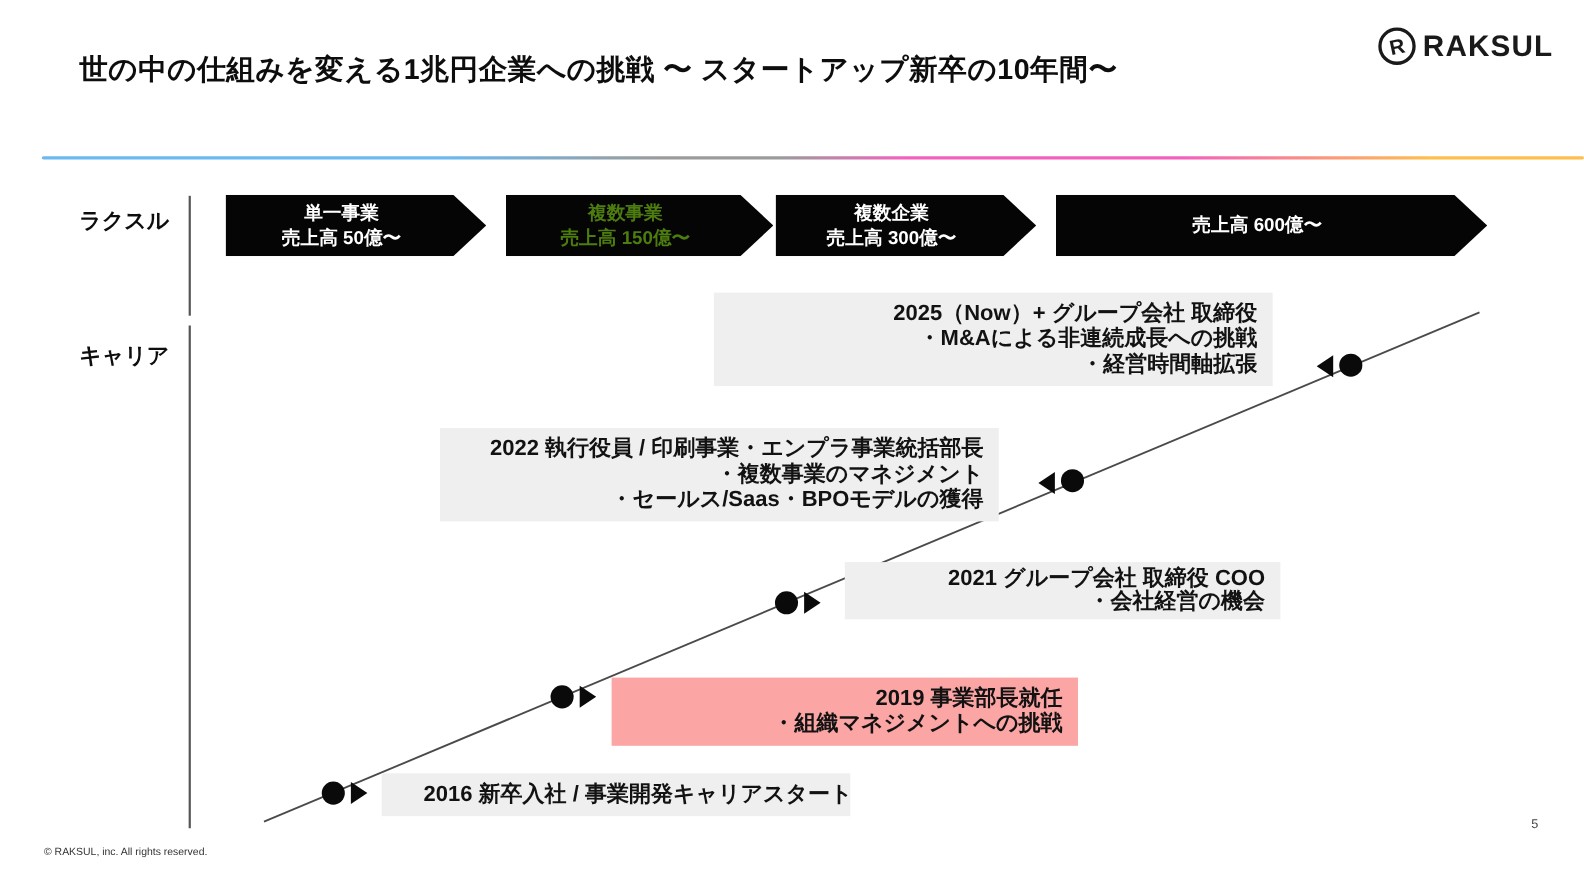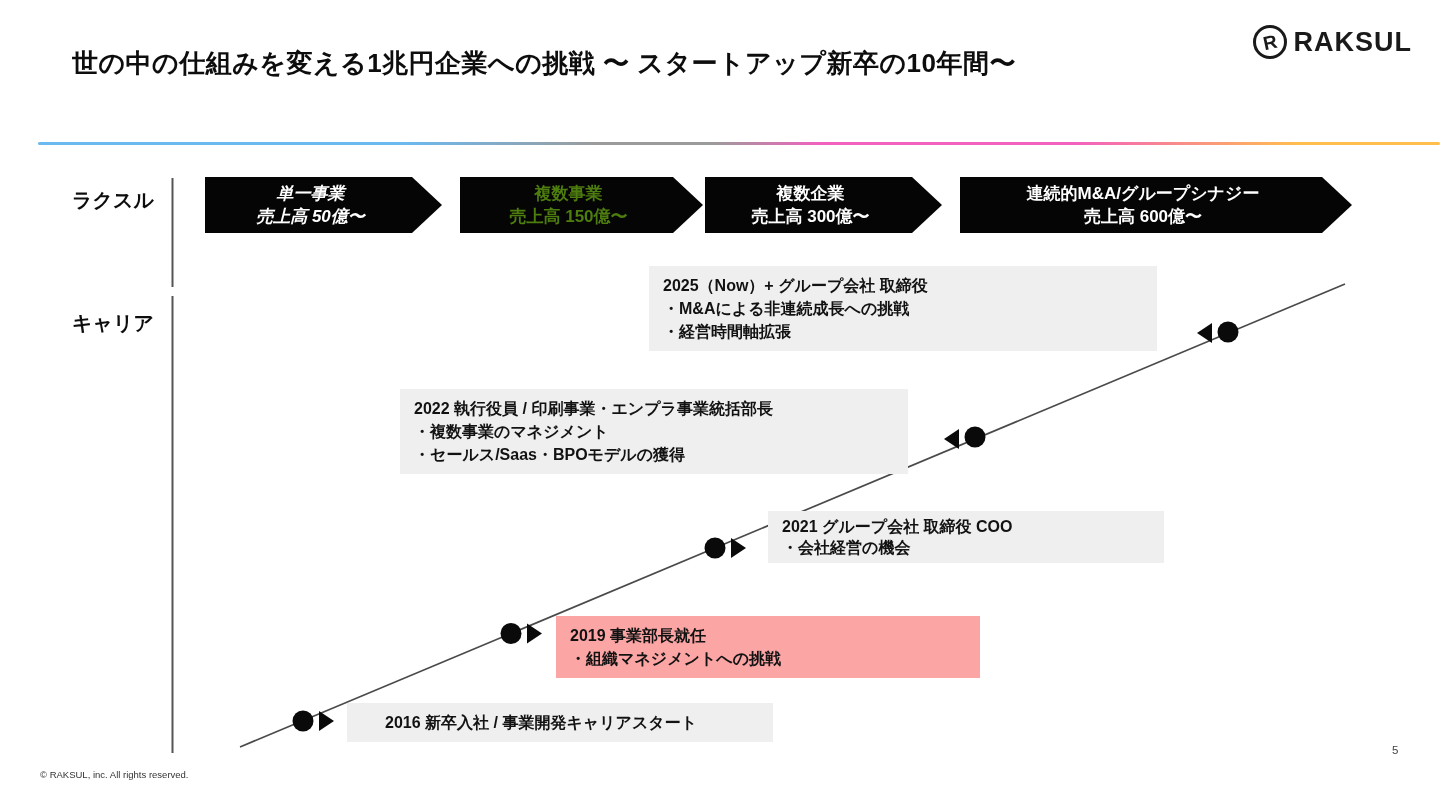--- a/index.html
+++ b/index.html
@@ -25,22 +25,22 @@
 
   
   .stage-arrow{position:absolute;top:177px;height:56px;background:#050505;color:#fff;
     clip-path:polygon(0 0,calc(100% - 30px) 0,100% 50%,calc(100% - 30px) 100%,0 100%);
     display:flex;flex-direction:column;justify-content:center;align-items:center;
     box-sizing:border-box;padding-right:26px;font-size:17px;font-weight:700;line-height:1.38;
     text-align:center;white-space:nowrap;}
 
   
   .milestone-box{position:absolute;background:#efefef;box-sizing:border-box;
-    padding:8px 14px;font-size:16px;font-weight:700;line-height:23px;color:#121212;
-    z-index:3;white-space:nowrap;}
+    padding:8px 14px;font-size:20px;font-weight:700;line-height:23px;color:#121212;
+    z-index:3;white-space:nowrap;text-align:right;}
 
   .svg-layer{position:absolute;left:0;top:0;z-index:1;pointer-events:none;}
 
   .footer-note{position:absolute;left:40px;top:769px;font-size:9.5px;font-weight:400;color:#333;}
   .page-number{position:absolute;left:1392px;top:744px;font-size:11.5px;color:#444;}
 </style>
 </head>
 <body>
 
 <div class="slide">
@@ -82,34 +82,33 @@
     <g>
       <polygon points="959,429 959,449 944,439" fill="#0a0a0a"></polygon>
       <circle cx="975" cy="437" r="10.5" fill="#0a0a0a"></circle>
     </g>
     <g>
       <polygon points="1212,323 1212,343 1197,333" fill="#0a0a0a"></polygon>
       <circle cx="1228" cy="332" r="10.5" fill="#0a0a0a"></circle>
     </g>
   </svg>
 
-  <div class="stage-arrow" style="left: 205px; width: 237px; background: rgb(5, 5, 5); color: rgb(255, 255, 255); font-style: italic;">
+  <div class="stage-arrow" style="left: 205px; width: 237px; background: rgb(5, 5, 5); color: rgb(255, 255, 255);">
     <div>単一事業</div>
     <div>売上高 50億〜</div>
   </div>
   <div class="stage-arrow" style="left: 460px; width: 243px; background: rgb(5, 5, 5); color: #4d7c0f;">
     <div>複数事業</div>
     <div>売上高 150億〜</div>
   </div>
   <div class="stage-arrow" style="left: 705px; width: 237px; background: rgb(5, 5, 5); color: rgb(255, 255, 255);">
     <div>複数企業</div>
     <div>売上高 300億〜</div>
   </div>
   <div class="stage-arrow" style="left: 960px; width: 392px; background: rgb(5, 5, 5); color: rgb(255, 255, 255);">
-    <div>連続的M&amp;A/グループシナジー</div>
     <div>売上高 600億〜</div>
   </div>
 
   <div class="milestone-box" style="left: 649px; top: 266px; width: 508px; background: rgb(239, 239, 239);">
     <div>2025（Now）+ グループ会社 取締役</div>
     <div>・M&amp;Aによる非連続成長への挑戦</div>
     <div>・経営時間軸拡張</div>
   </div>
 
   <div class="milestone-box" style="left: 400px; top: 389px; width: 508px; background: rgb(239, 239, 239);">

